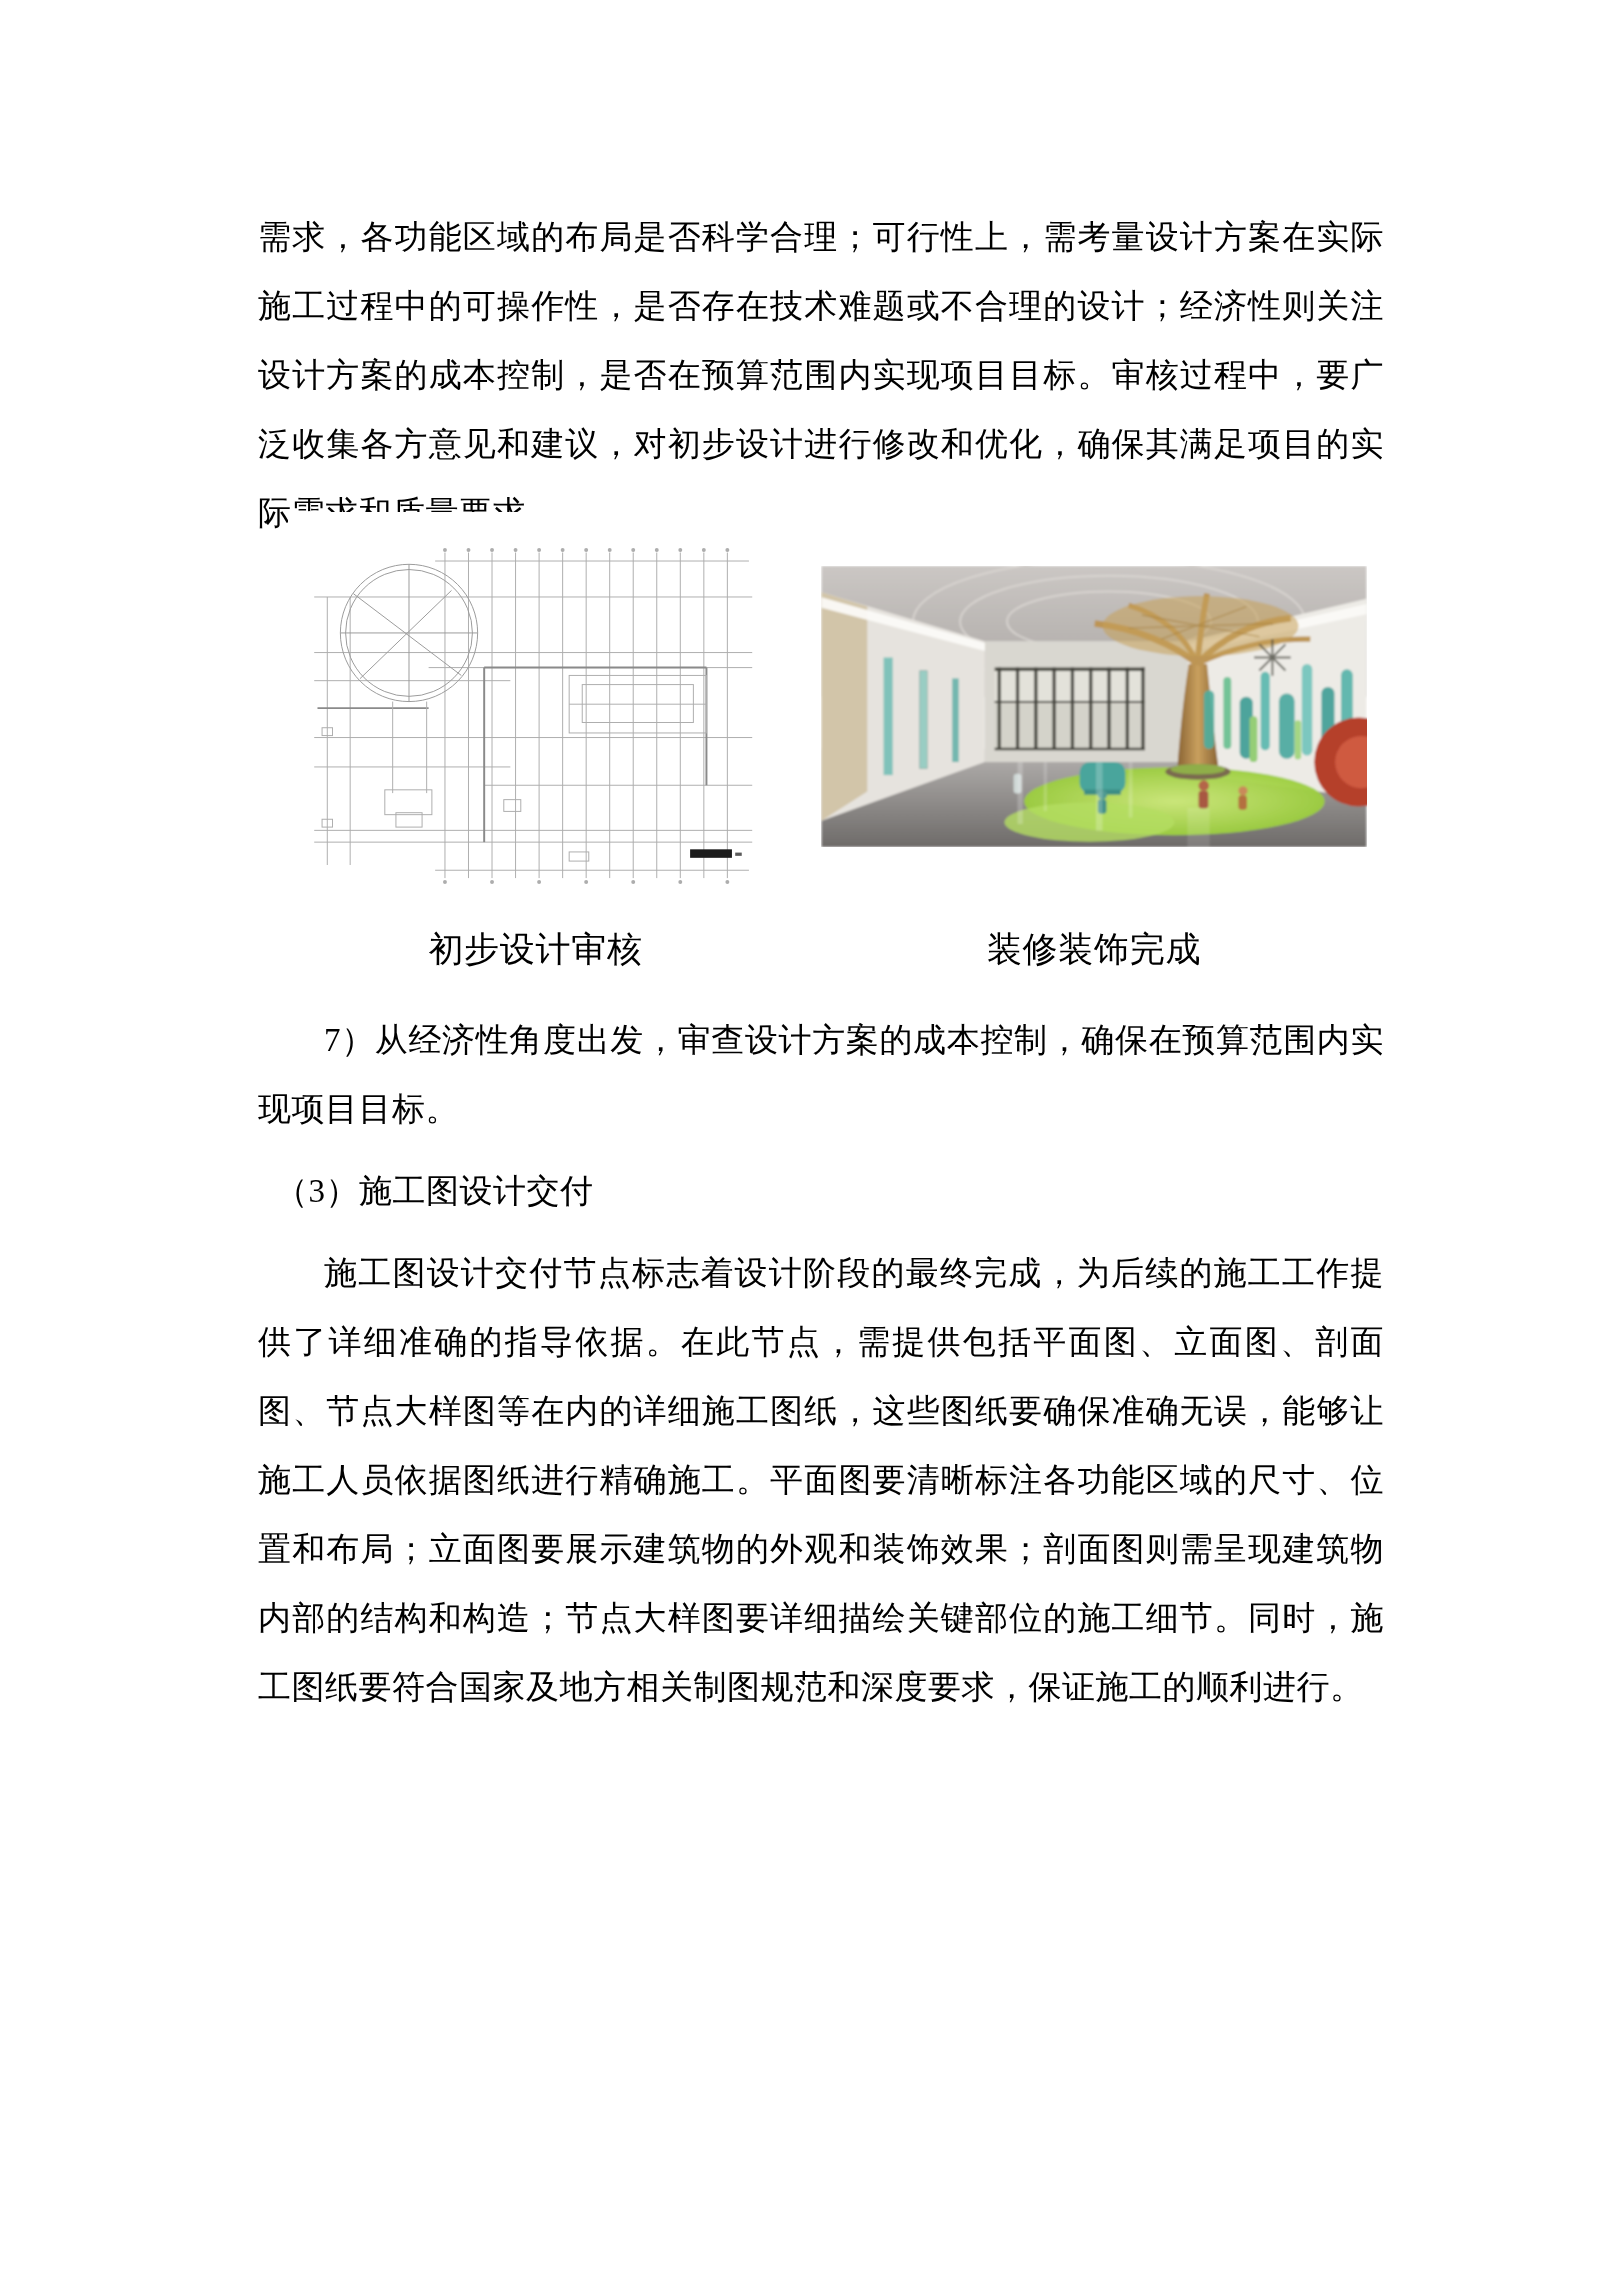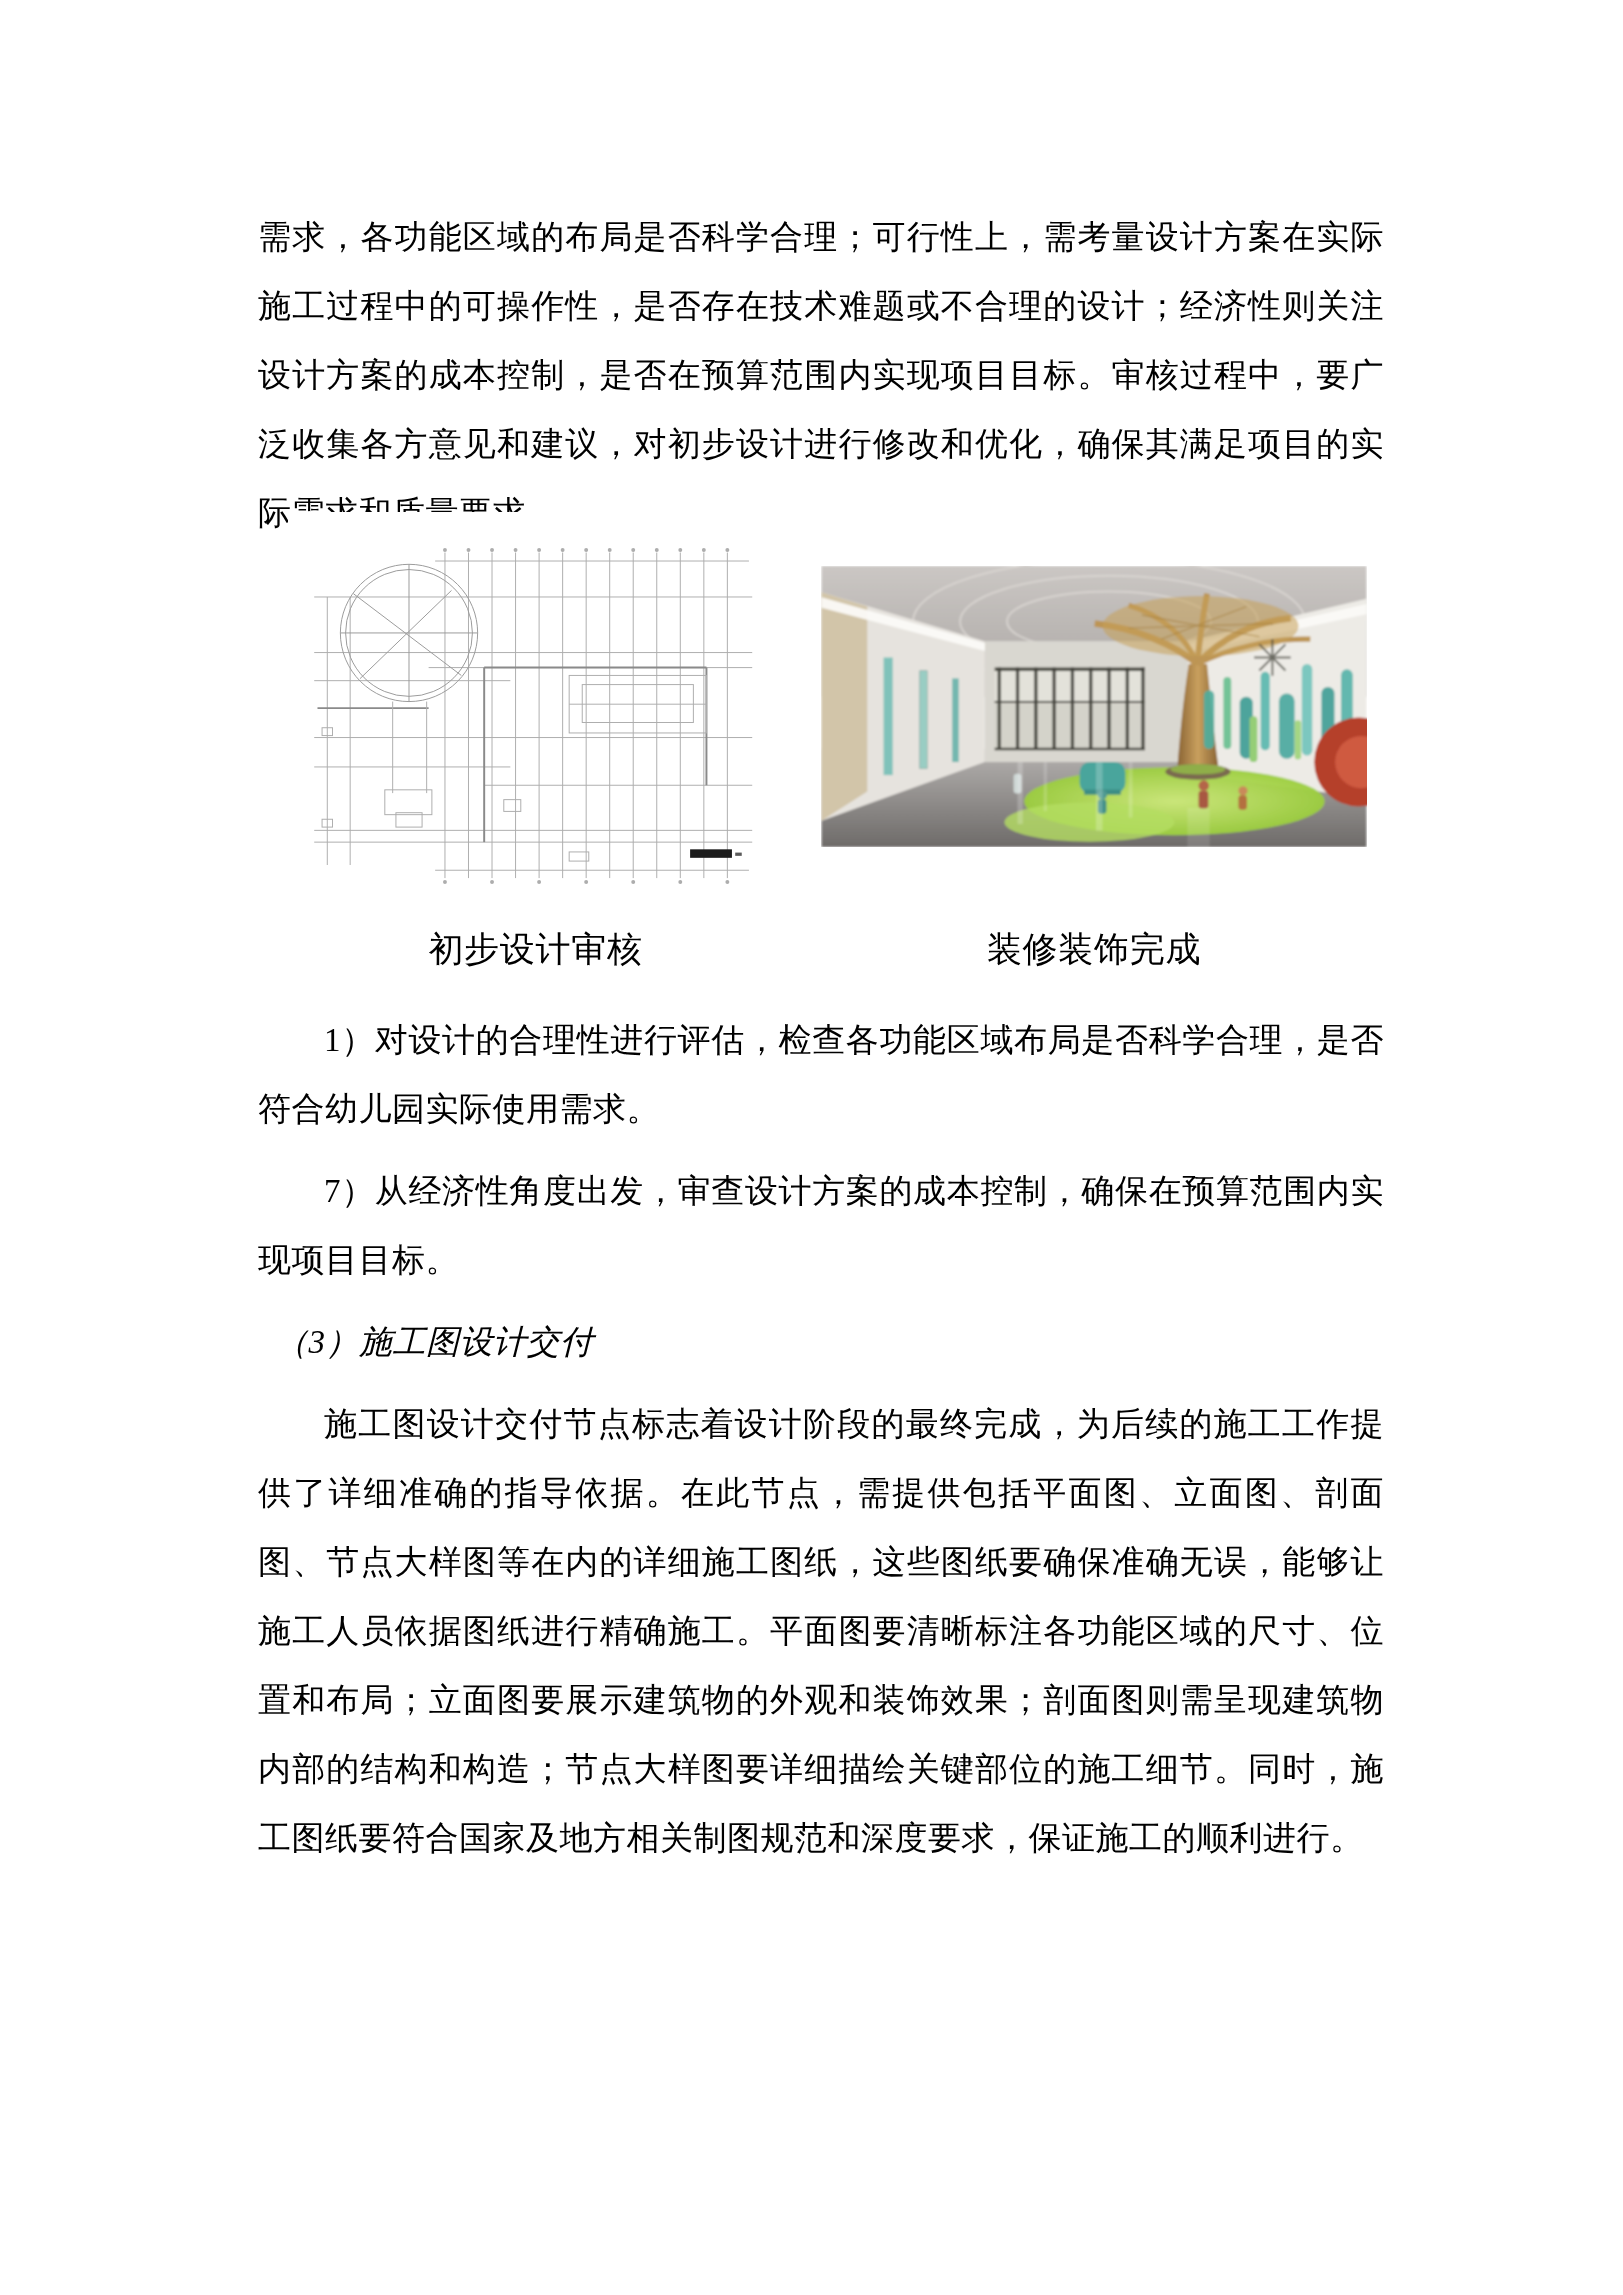--- a/index.html
+++ b/index.html
@@ -16,21 +16,21 @@
   .block {
     position:absolute;
     left:245px; width:1152px;
     font-size:33px;
     letter-spacing:0.5px;
     line-height:69px;
     text-align:justify;
   }
   .block p { margin:13px; padding:0; text-align:justify; }
   .indent2 { text-indent:66px; }
-  .indent-half { text-indent:17px;font-style:italic; }
+  .indent-half { text-indent:17px; }
 
   .caption {
     position:absolute;
     font-size:35px;
     line-height:69px;
     text-align:center;
     letter-spacing:0.7px;
   }
 
   figure { margin:0; padding:0; position:absolute; }
@@ -276,20 +276,19 @@
           <rect x="560" y="370" width="34" height="60" opacity="0.12"></rect>
         </g>
       </g>
     </svg>
   </figure>
 
   <div class="caption" style="left:821px; top:915px; width:546px;">装修装饰完成</div>
   <div class="caption" style="left:288px; top:915px; width:495px;">初步设计审核</div>
 
   <div class="block" style="top:993px">
-    <p class="indent2">1）对设计的合理性进行评估，检查各功能区域布局是否科学合理，是否符合幼儿园实际使用需求。</p>
     <p class="indent2">7）从经济性角度出发，审查设计方案的成本控制，确保在预算范围内实现项目目标。</p>
     <p class="indent-half">（3）施工图设计交付</p>
     <p class="indent2">施工图设计交付节点标志着设计阶段的最终完成，为后续的施工工作提供了详细准确的指导依据。在此节点，需提供包括平面图、立面图、剖面图、节点大样图等在内的详细施工图纸，这些图纸要确保准确无误，能够让施工人员依据图纸进行精确施工。平面图要清晰标注各功能区域的尺寸、位置和布局；立面图要展示建筑物的外观和装饰效果；剖面图则需呈现建筑物内部的结构和构造；节点大样图要详细描绘关键部位的施工细节。同时，施工图纸要符合国家及地方相关制图规范和深度要求，保证施工的顺利进行。</p>
   </div>
 
 </div>
 
 
 </body></html>

